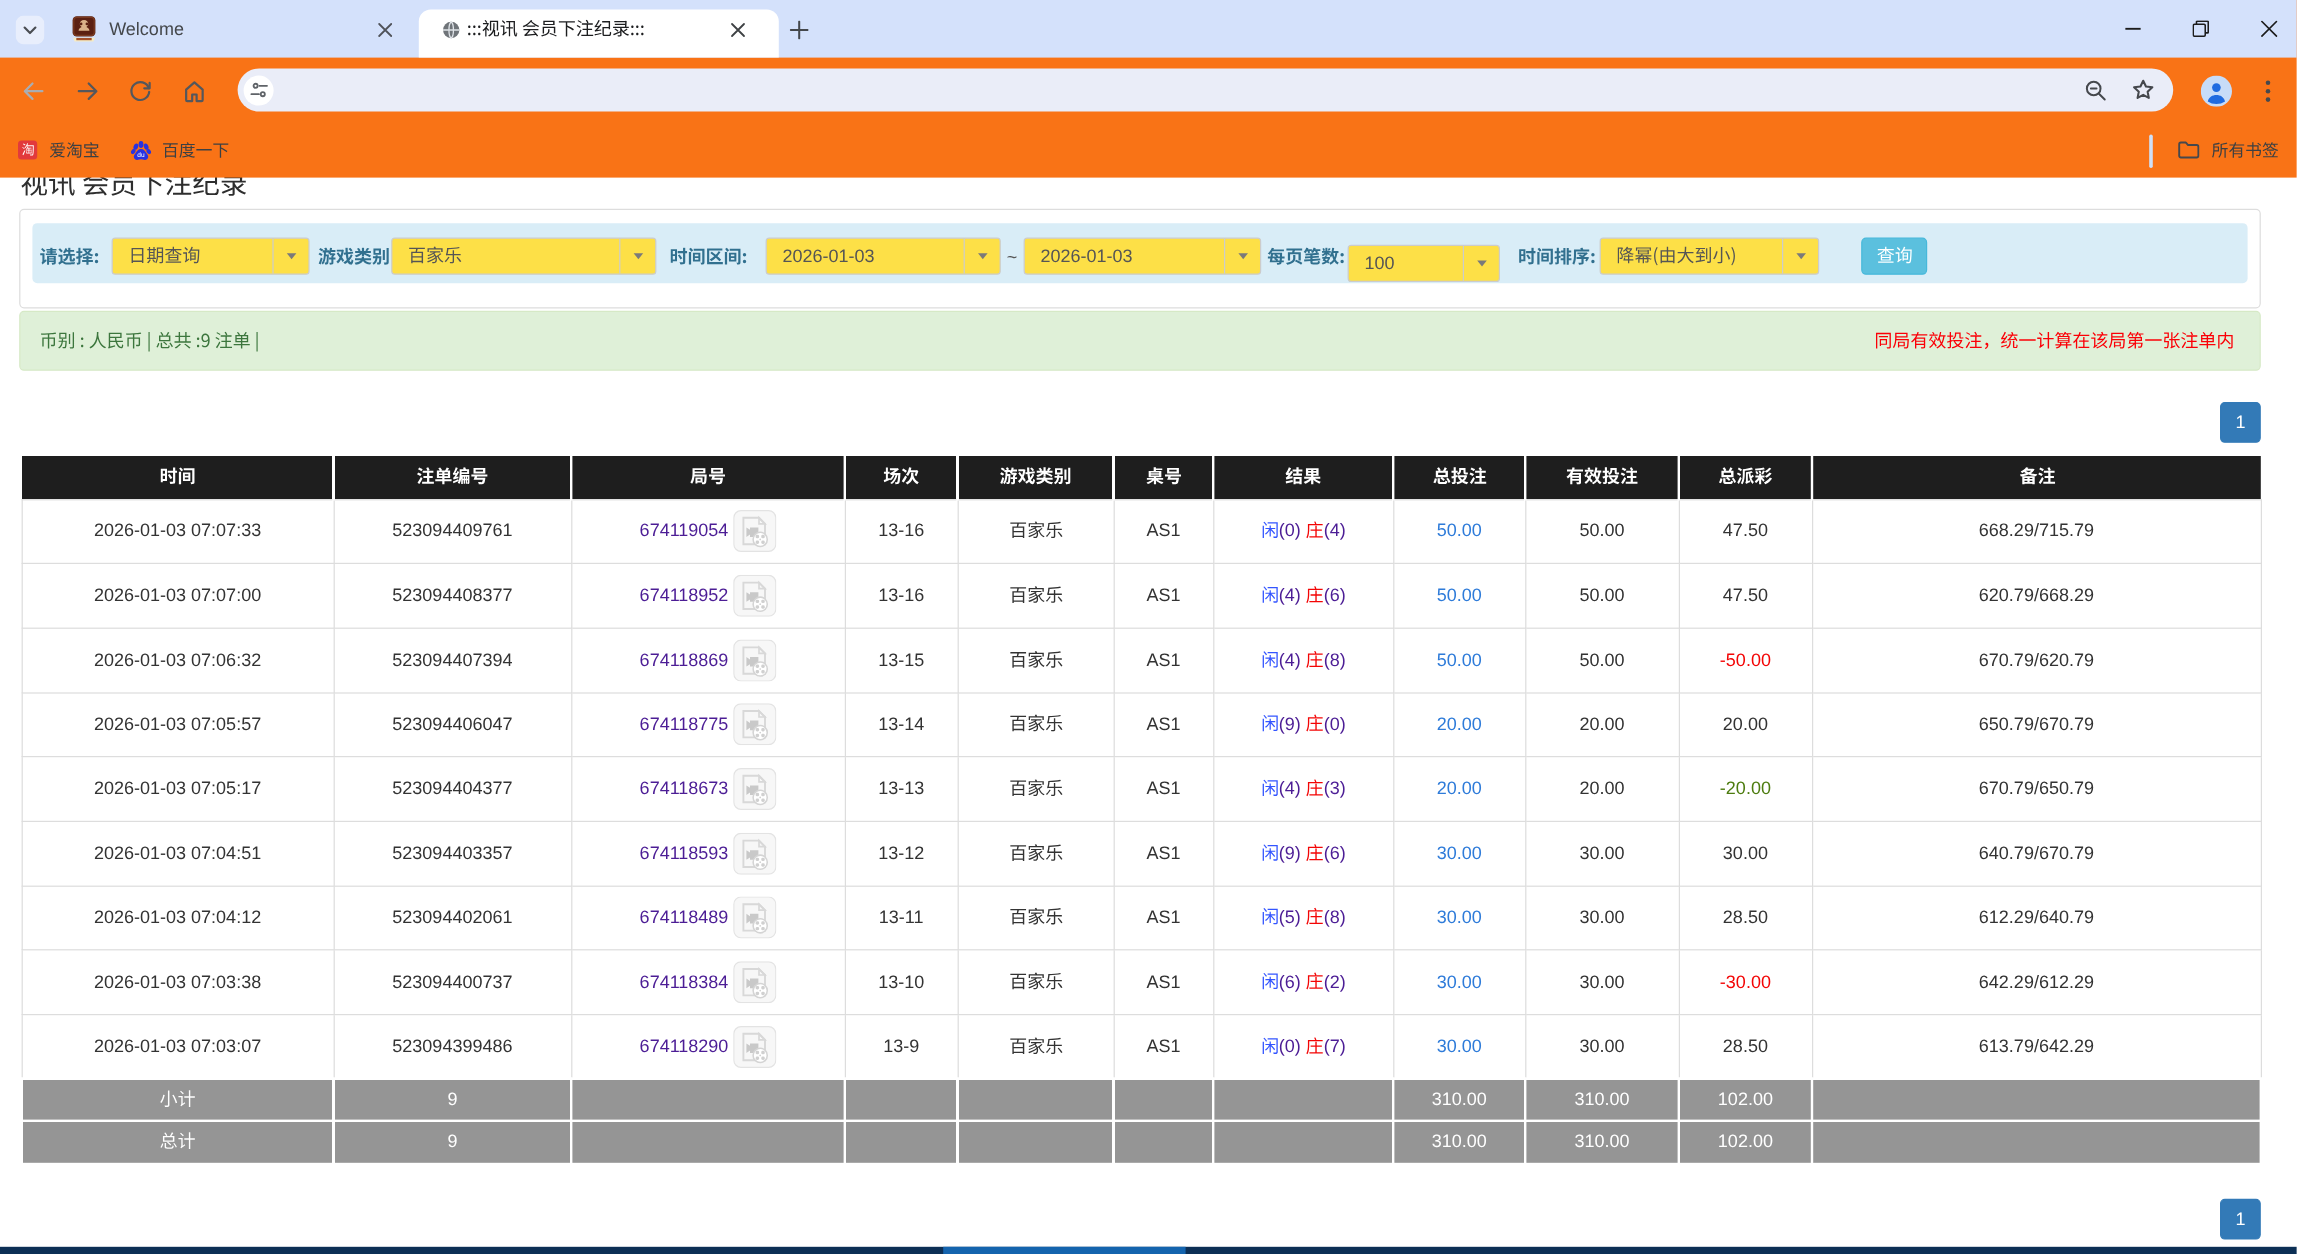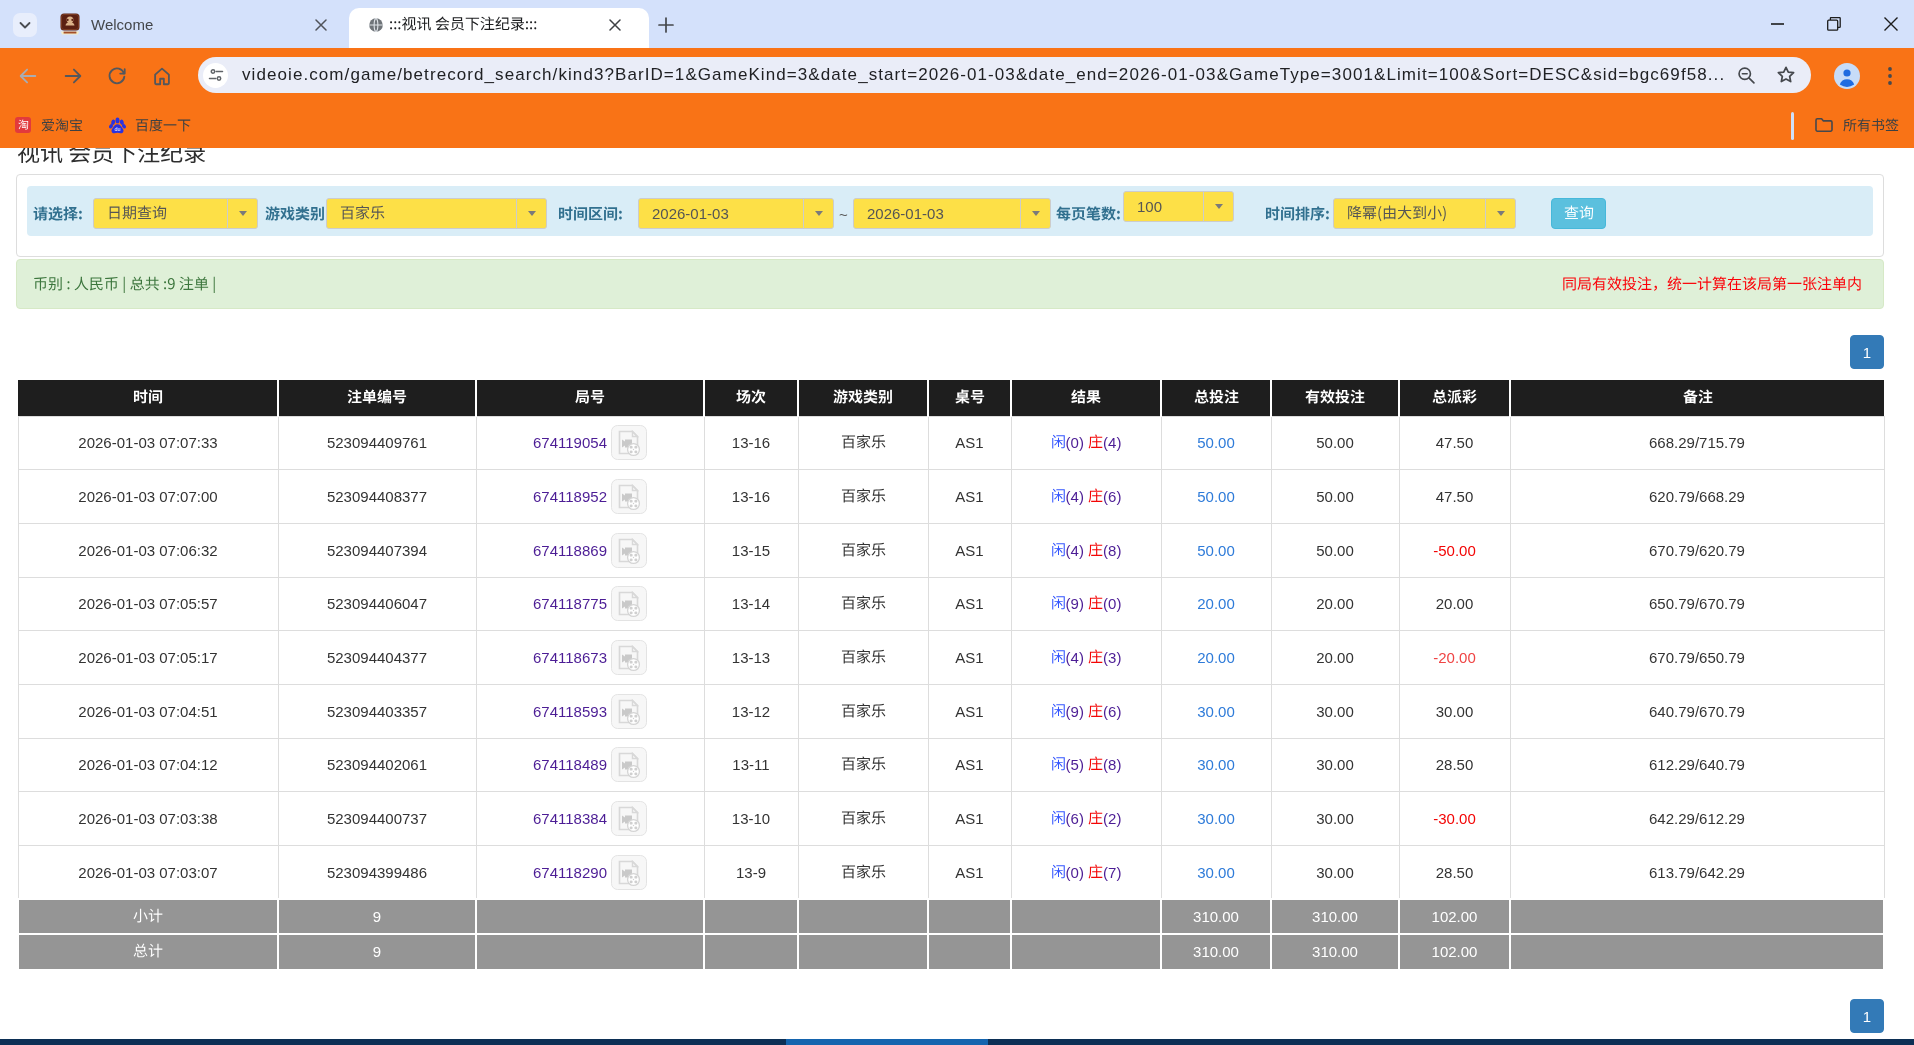--- a/index.html
+++ b/index.html
@@ -114,21 +114,21 @@
     </div>
 <div class="abs" style="left:839px;top:206px;font-size:15px;color:#555">~</div>
 <div class="sel" style="left:853px;top:198px;width:198px">
       <span class="txt">
         <span style="font-size:15px;color:#555">2026-01-03</span>
       </span>
       <span class="arr">
         <i></i>
       </span>
     </div>
-<div class="sel" style="left:1123px;top:191px;width:111px">
+<div class="sel" style="left:1123px;top:204px;width:127px">
       <span class="txt">
         <span style="font-size:15px;color:#555">100</span>
       </span>
       <span class="arr">
         <i></i>
       </span>
     </div>
 <div class="sel" style="left:1333px;top:198px;width:183px">
       <span class="txt">
         <svg width="100" height="17" viewBox="0 0 100 17" fill="#555">
@@ -539,21 +539,21 @@
               </svg>
               <span class="num">(4)&nbsp;</span>
               <svg width="15" height="17" viewBox="0 0 15 17" fill="#f30505">
                 <path transform="translate(0.0,13.2) scale(0.015)" d="M541 -602V-394H277V-322H541V-23H210V49H954V-23H617V-322H903V-394H617V-602ZM470 -826C492 -789 515 -739 527 -705H129V-443C129 -298 121 -92 39 54C59 60 92 78 107 89C191 -64 203 -288 203 -443V-635H948V-705H548L605 -723C594 -756 566 -808 543 -847Z"></path>
               </svg>
               <span class="num">(3)</span>
             </div>
           </td>
 <td class="d"><span style="color:#2e7bd9">20.00</span></td>
 <td class="d">20.00</td>
-<td class="d"><span style="color:#ef4444">-20.00</span></td>
+<td class="d"><span style="color:#4d7c0f">-20.00</span></td>
 <td class="d">670.79/650.79</td>
 </tr>
 <tr>
 <td class="d">2026-01-03 07:04:51</td>
 <td class="d">523094403357</td>
 <td class="d">
             <div class="cent" style="gap:4px">
               <span class="num">674118593</span>
               <svg width="36" height="35" viewBox="0 0 36 35">
 <rect x="0.5" y="0.5" width="35" height="34" rx="6" fill="#f7f7f7" stroke="#e3e3e3"></rect>
@@ -859,21 +859,20 @@
 <path d="M4.5 10.5L12 4l7.5 6.5V20a1 1 0 01-1 1H14v-6h-4v6H5.5a1 1 0 01-1-1z"></path>
     </svg>
 <div class="abs" style="left:198px;top:57px;width:1613px;height:36px;background:#eaedf8;border-radius:18px"></div>
 <div class="abs" style="left:203px;top:62.5px;width:25px;height:25px;background:#fff;border-radius:50%"></div>
 <svg class="abs" style="left:207.5px;top:67px" width="16" height="16" viewBox="0 0 16 16" fill="none" stroke="#5f6368" stroke-width="1.5" stroke-linecap="round">
 <circle cx="5" cy="4.5" r="1.7"></circle>
       <path d="M8.2 4.5h6.3"></path>
       <circle cx="11" cy="11.5" r="1.7"></circle>
       <path d="M1.5 11.5h6.3"></path>
     </svg>
-<div class="abs" style="left:242px;top:65px;font-size:17px;color:#202124;letter-spacing:1.08px">videoie.com/game/betrecord_search/kind3?BarID=1&amp;GameKind=3&amp;date_start=2026-01-03&amp;date_end=2026-01-03&amp;GameType=3001&amp;Limit=100&amp;Sort=DESC&amp;sid=bgc69f58...</div>
 <svg class="abs" style="left:1736px;top:65px" width="21" height="21" viewBox="0 0 24 24" fill="none" stroke="#45484d" stroke-width="1.9" stroke-linecap="round">
 <circle cx="10" cy="10" r="6.5"></circle>
       <path d="M15 15l5.5 5.5M7.3 10h5.4"></path>
     </svg>
 <svg class="abs" style="left:1775px;top:64px" width="22" height="22" viewBox="0 0 24 24" fill="none" stroke="#45484d" stroke-width="1.9" stroke-linejoin="round">
 <path d="M12 3.6l2.5 5.2 5.8.7-4.3 4 1.1 5.7-5.1-2.8-5.1 2.8 1.1-5.7-4.3-4 5.8-.7z"></path>
     </svg>
 <svg class="abs" style="left:1834px;top:63px" width="26" height="26" viewBox="0 0 26 26">
 <circle cx="13" cy="13" r="13" fill="#c7dcf8"></circle>
 <circle cx="13" cy="10" r="3.6" fill="#1f6be0"></circle>

